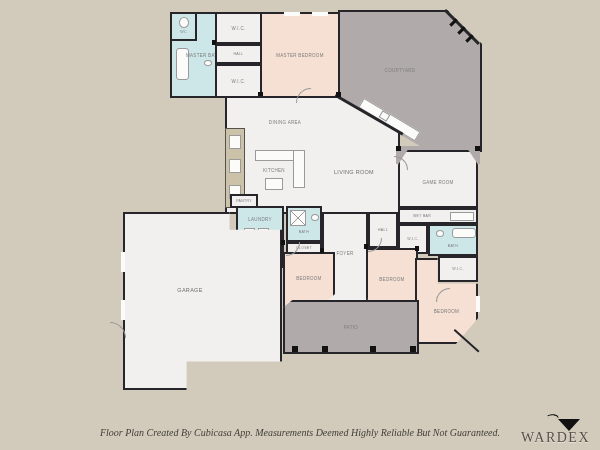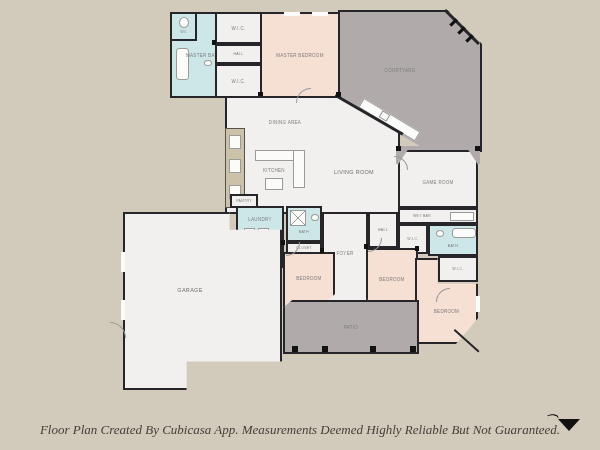--- a/index.html
+++ b/index.html
@@ -22,21 +22,21 @@
      linear-gradient(45deg,transparent 47%,#999 47%,#999 53%,transparent 53%),
      linear-gradient(-45deg,transparent 47%,#999 47%,#999 53%,transparent 53%),#fbfbfa}
   .wallseg{position:absolute;background:#26262a;transform-origin:0 0}
   .tick{position:absolute;background:#121212}
   .gap{position:absolute;background:#fbfbfa}
   .arc{position:absolute;border-top:1px solid #999;border-left:1px solid #999;
        border-radius:100% 0 0 0;transform-origin:0 0;background:transparent}
   .post{position:absolute;width:6px;height:6px;background:#121212}
   .khaki{background:#cbc2a9;border:1px solid #55524a}
   .footer{position:absolute;left:0;right:0;bottom:12px;text-align:center;
-          font-family:"Liberation Serif",serif;font-style:italic;font-size:13px;color:#44403a}
+          font-family:"Liberation Serif",serif;font-style:italic;font-size:10px;color:#44403a}
   .logo{position:absolute;right:10px;bottom:4px;width:70px;height:34px}
   .logo-text{position:absolute;right:0;bottom:0;font-family:"Liberation Serif",serif;
              font-size:14px;letter-spacing:1.5px;color:#55514a;text-shadow:0 1px 0 #e8e2d4}
   .logo-tri{position:absolute;right:10px;bottom:15px;width:0;height:0;
             border-left:11px solid transparent;border-right:11px solid transparent;
             border-top:12px solid #111}
   .logo-arrow{position:absolute;right:32px;bottom:26px;width:9px;height:6px;
               border-top:1.5px solid #111;border-right:1.5px solid #111;
               border-radius:0 100% 0 0;transform:rotate(-25deg)}
 </style>
@@ -197,15 +197,16 @@
   <div class="tick" style="left:475px;top:146px;width:5px;height:5px"></div>
   <div class="tick" style="left:281px;top:240px;width:4px;height:5px"></div>
   <div class="tick" style="left:320px;top:248px;width:4px;height:5px"></div>
   <div class="tick" style="left:364px;top:244px;width:4px;height:5px"></div>
   <div class="tick" style="left:415px;top:246px;width:4px;height:5px"></div>
 
   <div class="footer">Floor Plan Created By Cubicasa App. Measurements Deemed Highly Reliable But Not Guaranteed.</div>
   <div class="logo">
     <span class="logo-arrow"></span>
     <span class="logo-tri"></span>
+    <span class="logo-text">WARDEX</span>
   </div>
 
 </div>
 
 </body></html>

